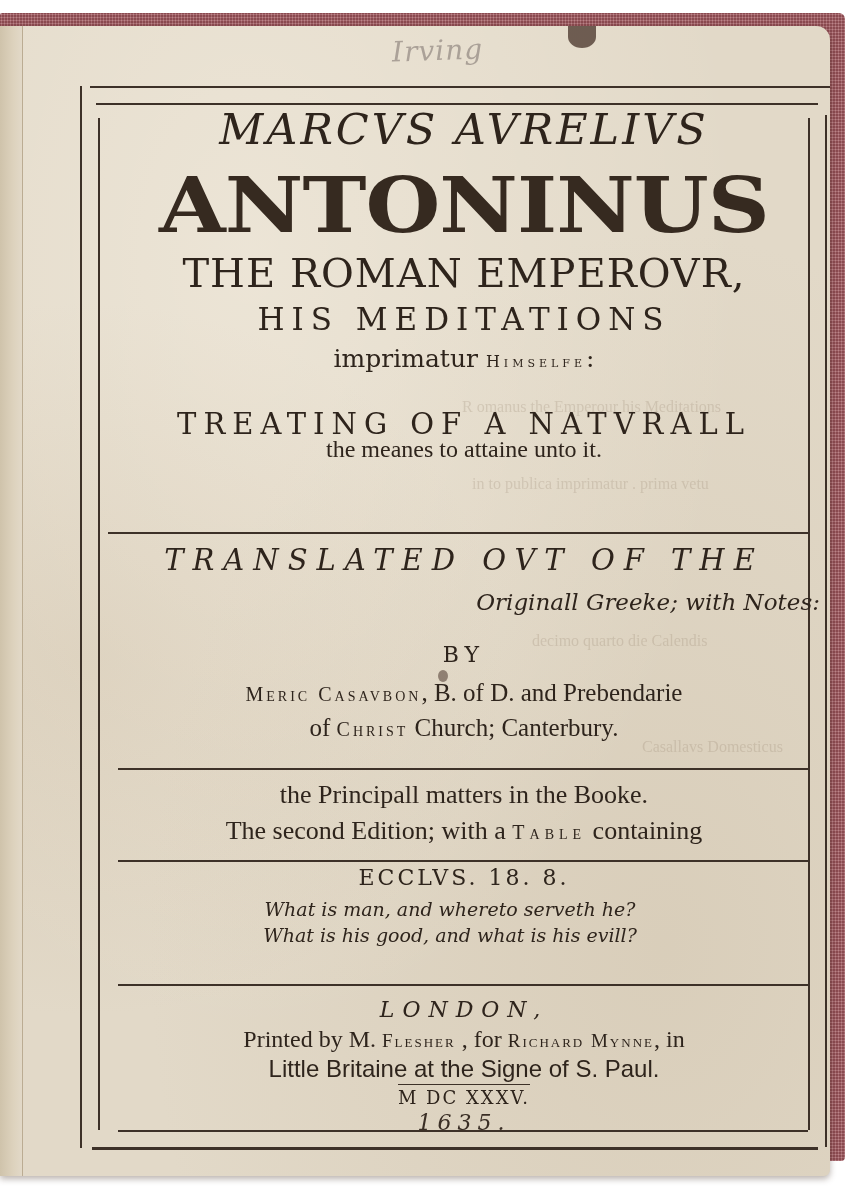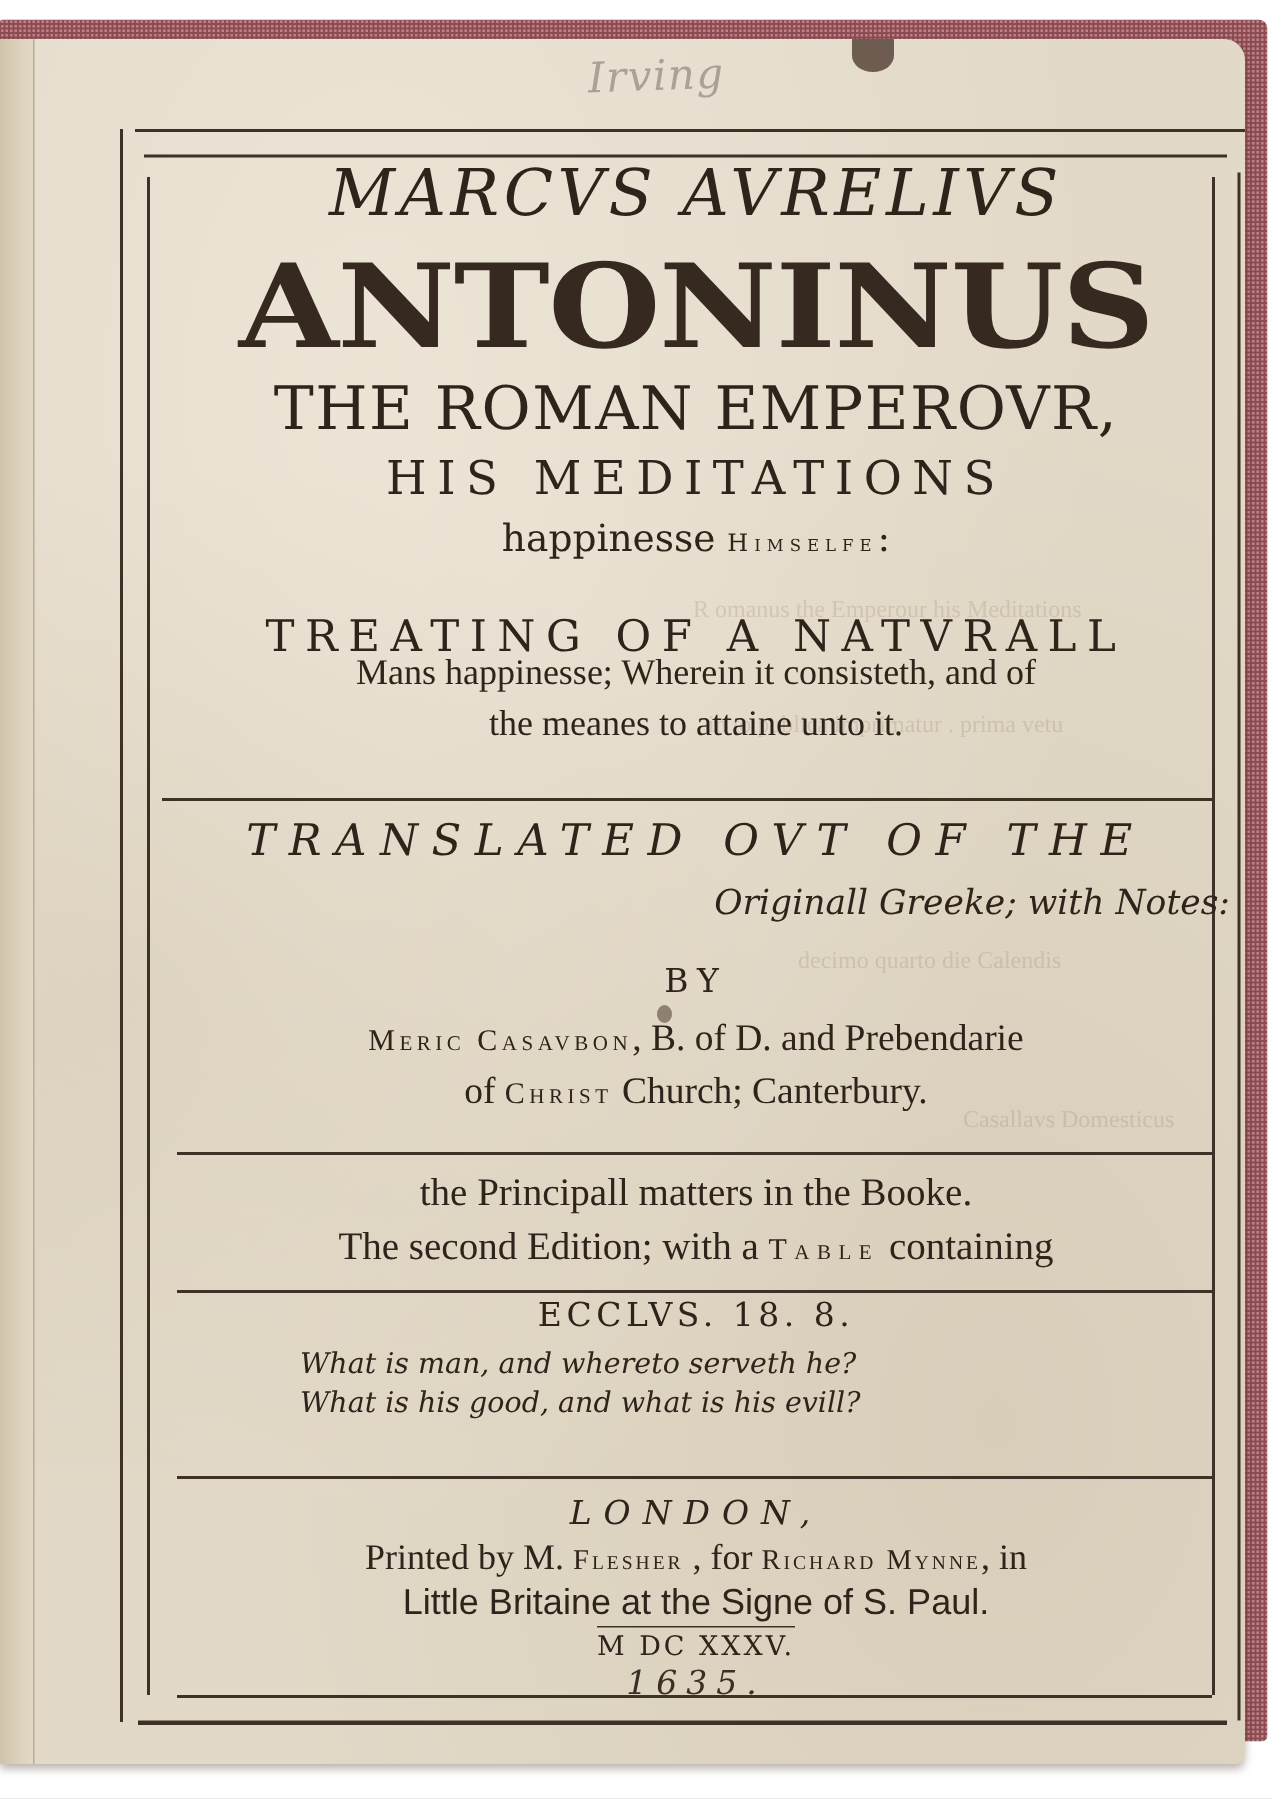--- a/index.html
+++ b/index.html
@@ -160,21 +160,21 @@
     .edition .sc { font-size: 20px; letter-spacing: 5px; }
     .ecclus {
       top: 864px;
       font-size: 22px;
       letter-spacing: 3px;
       line-height: 28px;
     }
     .quote {
       left: 200px;
       width: 500px;
-      text-align: left;
+      text-align: center;
       font-style: italic;
       font-size: 19px;
       line-height: 26px;
     }
     .quote-1 { top: 896px; }
     .quote-2 { top: 922px; }
     .london {
       top: 996px;
       font-size: 22px;
       font-style: italic;
@@ -247,26 +247,25 @@
 <div class="rule" style="left:108px;top:532px;width:700px;height:1.5px;"></div>
 <div class="rule" style="left:118px;top:768px;width:690px;height:1.5px;"></div>
 <div class="rule" style="left:118px;top:860px;width:690px;height:1.5px;"></div>
 <div class="rule" style="left:118px;top:984px;width:690px;height:1.5px;"></div>
 
 <div class="text-block title-1">MARCVS AVRELIVS</div>
 <div class="text-block title-2">ANTONINUS</div>
 <div class="text-block title-3">THE ROMAN EMPEROVR,</div>
 <div class="text-block title-4">HIS MEDITATIONS</div>
 <div class="text-block title-5">
-  <span>happinesse </span><span class="sc caps">Himselfe</span><span>:</span>
+  <span>imprimatur </span><span class="sc caps">Himselfe</span><span>:</span>
 </div>
 
 <div class="text-block treat">TREATING OF A NATVRALL</div>
 <div class="text-block treat-sub">
-  <div>Mans happinesse; Wherein it consisteth, and of</div>
   <div>the meanes to attaine unto it.</div>
 </div>
 
 <div class="text-block transl">TRANSLATED OVT OF THE</div>
 <div class="text-block transl-sub">Originall Greeke; with Notes:</div>
 <div class="text-block by">BY</div>
 <div class="text-block author">
   <div>
     <span class="sc caps">Meric Casavbon</span><span>, B. of D. and Prebendarie</span>
   </div>

